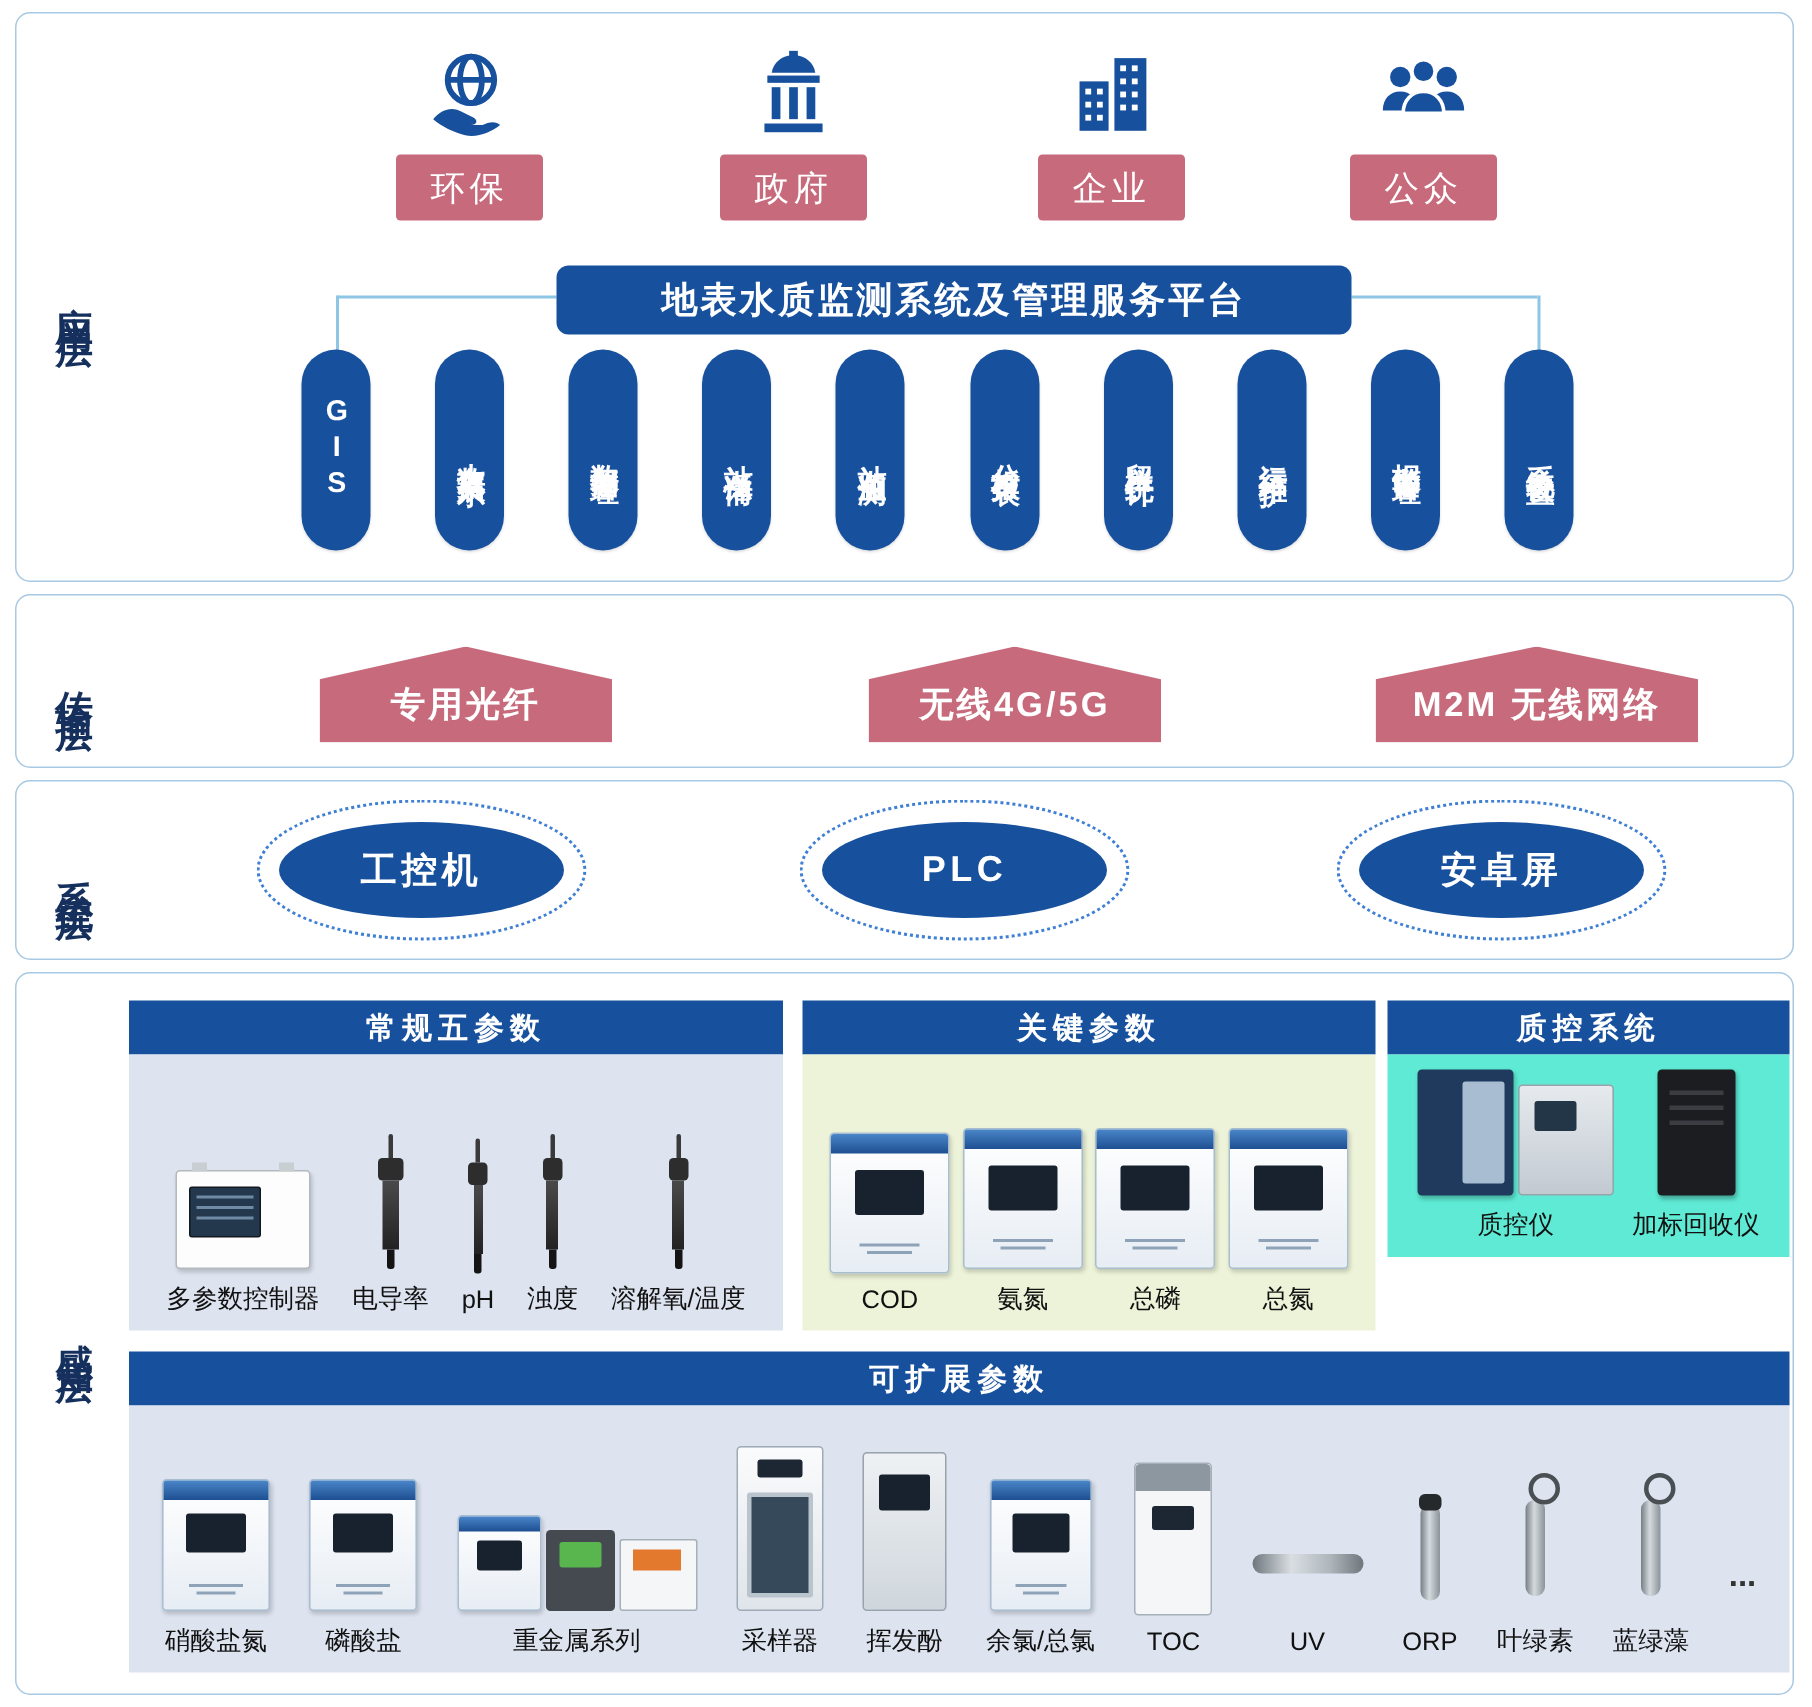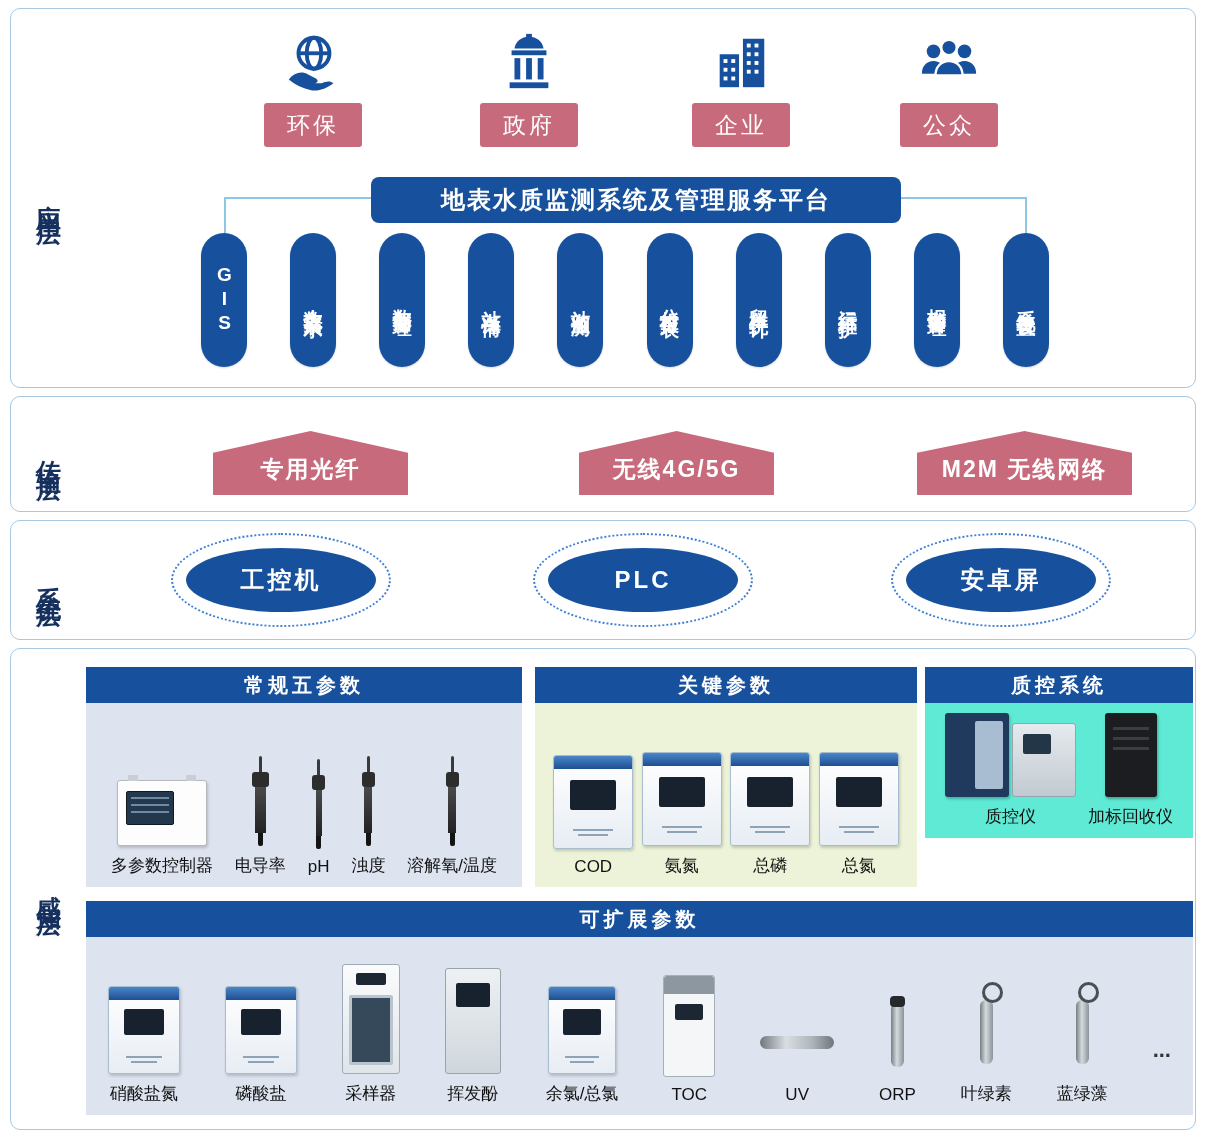--- a/index.html
+++ b/index.html
@@ -368,20 +368,31 @@
           <div class="band"></div>
             <div class="scr" style="top:22px;width:40px;height:26px;"></div>
           <div class="txt" style="bottom:10px;">
               <i style="width:36px;"></i>
               <i style="width:26px;"></i>
             </div>
         </div>
         <div class="dev-label">磷酸盐</div>
       </div>
       <div class="dev-col">
+        <div class="dev-trio">
+          <div class="analyzer" style="width:54px;height:62px;">
+              <div class="band" style="height:10px;"></div>
+              <div class="scr" style="top:16px;width:30px;height:20px;"></div>
+            </div>
+          <div class="hm-dark"></div>
+          <div class="hm-orange"></div>
+        </div>
+        <div class="dev-label">重金属系列</div>
+      </div>
+      <div class="dev-col">
         <div class="sampler">
             <div class="door"></div>
           </div>
         <div class="dev-label">采样器</div>
       </div>
       <div class="dev-col">
         <div class="tall-gray"></div>
         <div class="dev-label">挥发酚</div>
       </div>
       <div class="dev-col">

